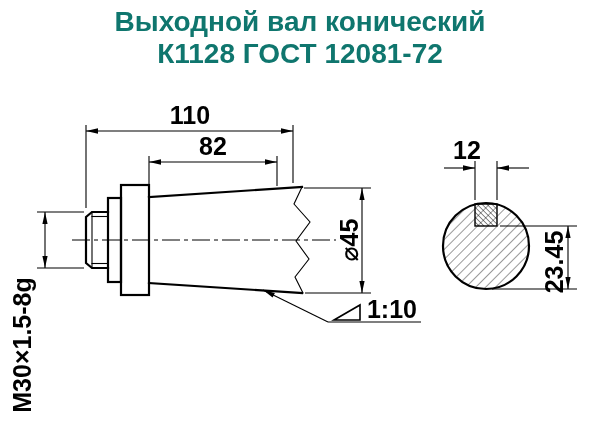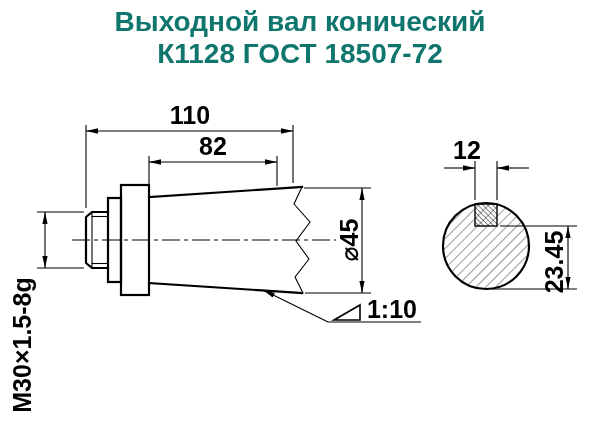--- a/index.html
+++ b/index.html
@@ -17,21 +17,21 @@
   .cl{stroke:#000;stroke-width:1;stroke-dasharray:18 4 4 4;fill:none;}
   .tri{fill:#ffffff;stroke:#000;stroke-width:1.6;}
 </style>
 </head>
 <body>
 
 <div class="canvas">
 
   <div class="title">
     <div>Выходной вал конический</div>
-    <div>К1128 ГОСТ 18507-72</div>
+    <div>К1128 ГОСТ 12081-72</div>
   </div>
 
   <svg class="drawing" width="600" height="439" viewBox="0 0 600 439">
     <defs>
       <pattern id="hatch-main" patternUnits="userSpaceOnUse" width="7" height="7" patternTransform="rotate(45)">
         <line x1="0" y1="0" x2="0" y2="7" stroke="#000" stroke-width="0.8"></line>
       </pattern>
       <pattern id="hatch-key" patternUnits="userSpaceOnUse" width="3.5" height="3.5" patternTransform="rotate(-45)">
         <line x1="0" y1="0" x2="0" y2="3.5" stroke="#000" stroke-width="0.9"></line>
       </pattern>

